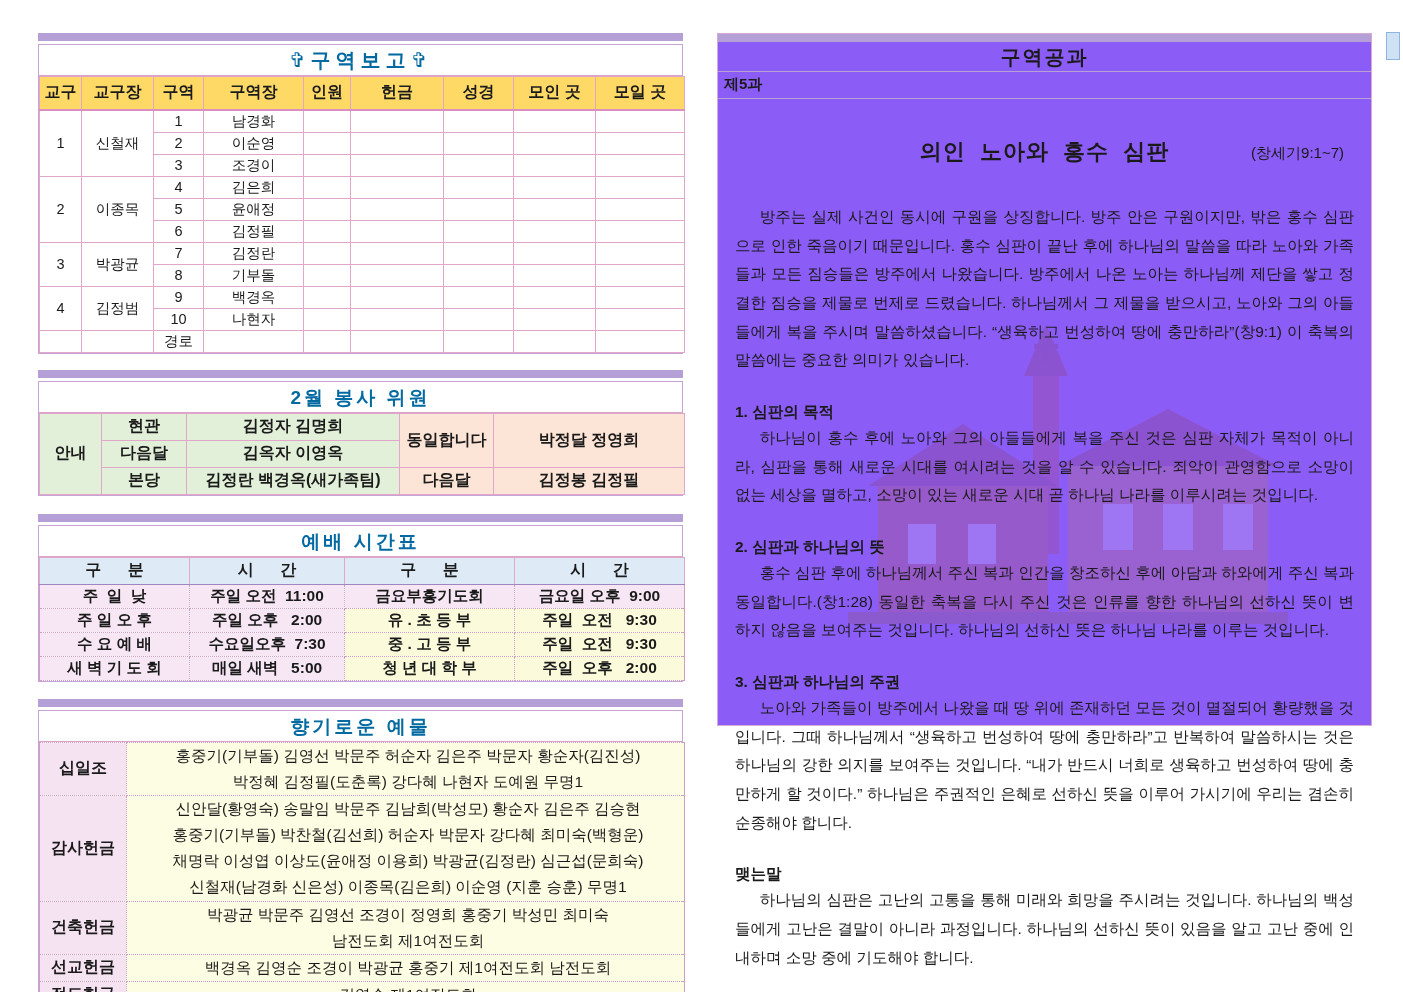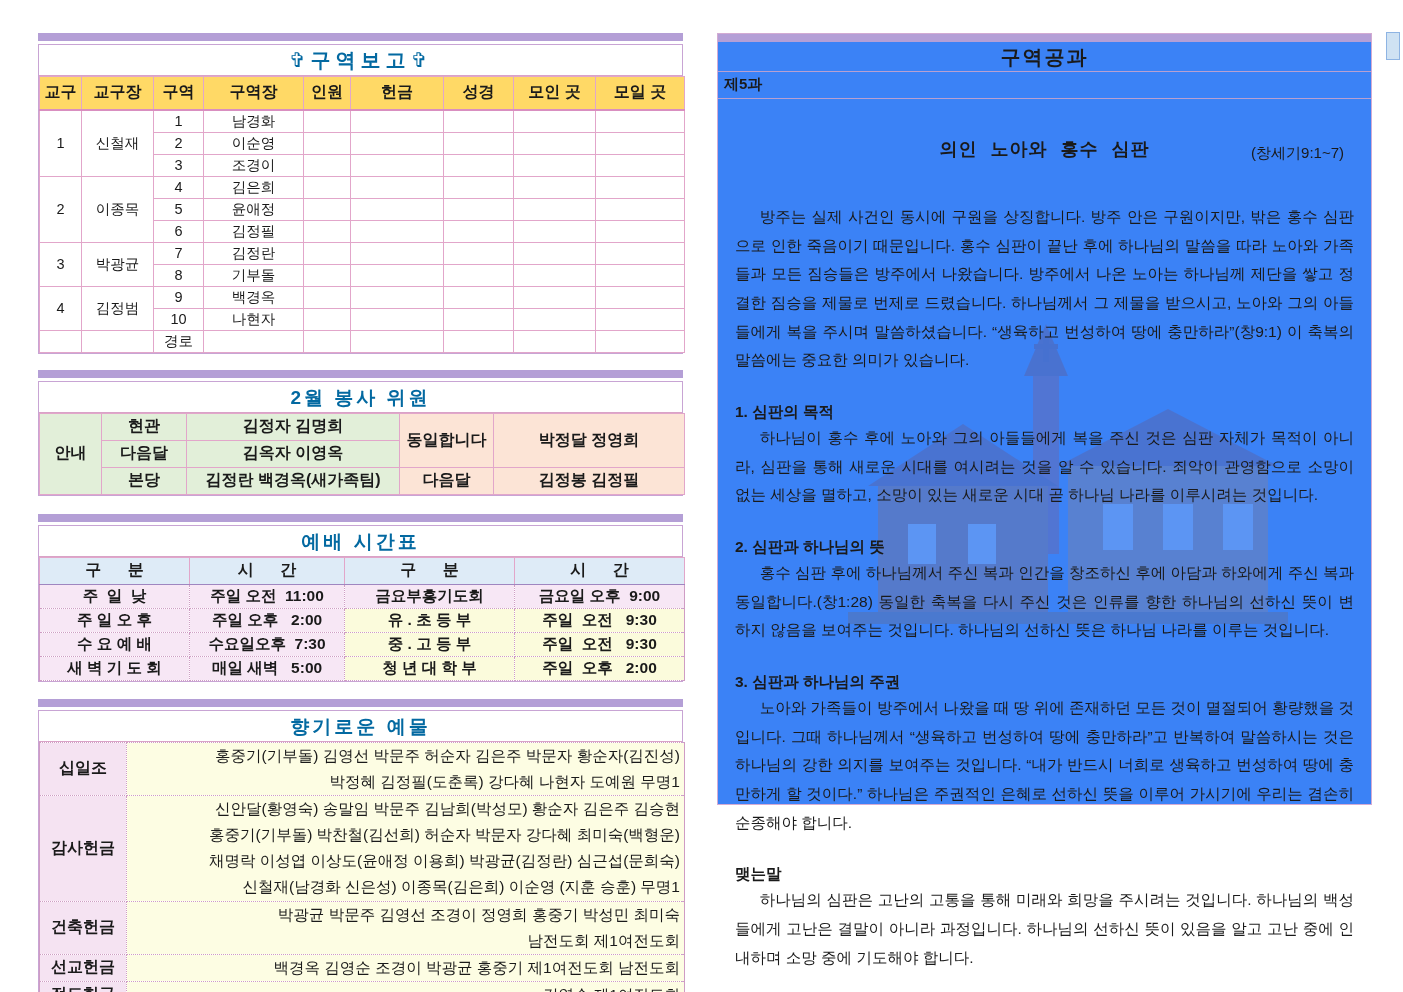--- a/index.html
+++ b/index.html
@@ -51,40 +51,40 @@
   .offer td {
     font-size:15.5px; border-style:dotted; border-color:#cf9cc4; border-width:1px;
     vertical-align:middle;
   }
   .offer .lbl {
     background:#f5e3f2; font-weight:bold; text-align:center; font-size:16px;
     border-left-style:solid;
   }
   .offer .txt {
     background:#fdfde3; white-space:pre-line; line-height:26px; padding:0 4px 0 9px;
-    text-align:right; border-right-style:solid;
+    text-align:center; border-right-style:solid;
   }
 
   
   .lesson-panel {
-    position:absolute; left:717px; top:33px; width:655px; height:772px;
-    border:1px solid #d3abd3; background:#3b82f6;
+    position:absolute; left:717px; top:33px; width:655px; height:693px;
+    border:1px solid #d3abd3; background:#8b5cf6;
   }
   .lesson-panel .purple-bar { margin-bottom:0; }
   .lesson-head {
     text-align:center; font-weight:bold; font-size:20px; height:30px;
     line-height:30px; letter-spacing:2px; border-bottom:1px solid #b8a0d0;
   }
   .lesson-no {
     font-weight:bold; font-size:15px; padding:3px 6px 4px;
     border-bottom:1px solid #b8a0d0;
   }
   .lesson-body { position:relative; padding:14px 17px 0 17px; }
   .lesson-title-line { position:relative; text-align:center; margin:24px 0 36px; height:30px; }
-  .lesson-title { font-size:18px; font-weight:bold; word-spacing:7px; letter-spacing:1px; }
+  .lesson-title { font-size:22px; font-weight:bold; word-spacing:7px; letter-spacing:1px; }
   .lesson-scripture { position:absolute; right:10px; top:7px; font-size:15px; font-weight:normal; }
   .lesson-body p {
     font-size:15.5px; line-height:1.85; text-align:justify; margin:0;
     text-indent:1.6em; position:relative; z-index:1;
   }
   .sec-head { font-weight:bold; font-size:15.5px; margin:27px 0 1px; position:relative; z-index:1; }
   .watermark { position:absolute; left:100px; top:215px; z-index:0; opacity:0.17; }
 
   
   .scroll-nub {

